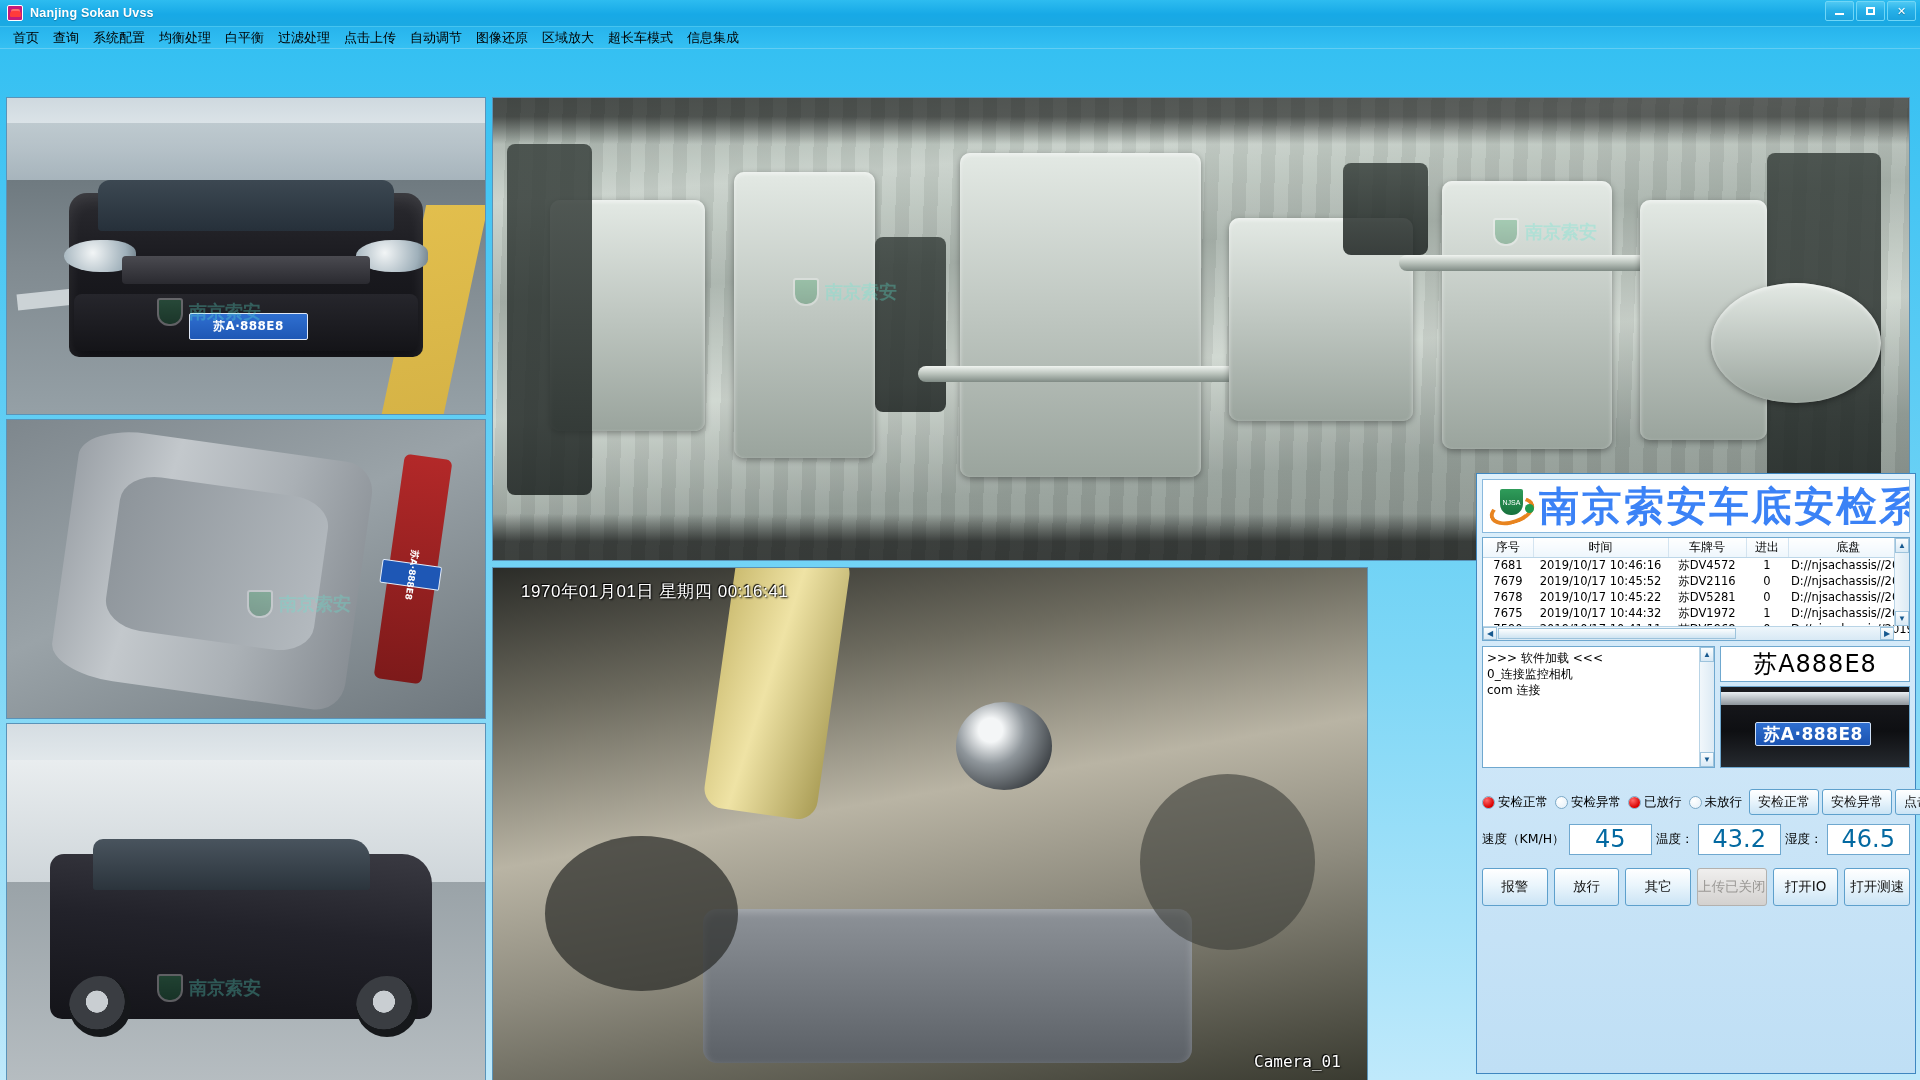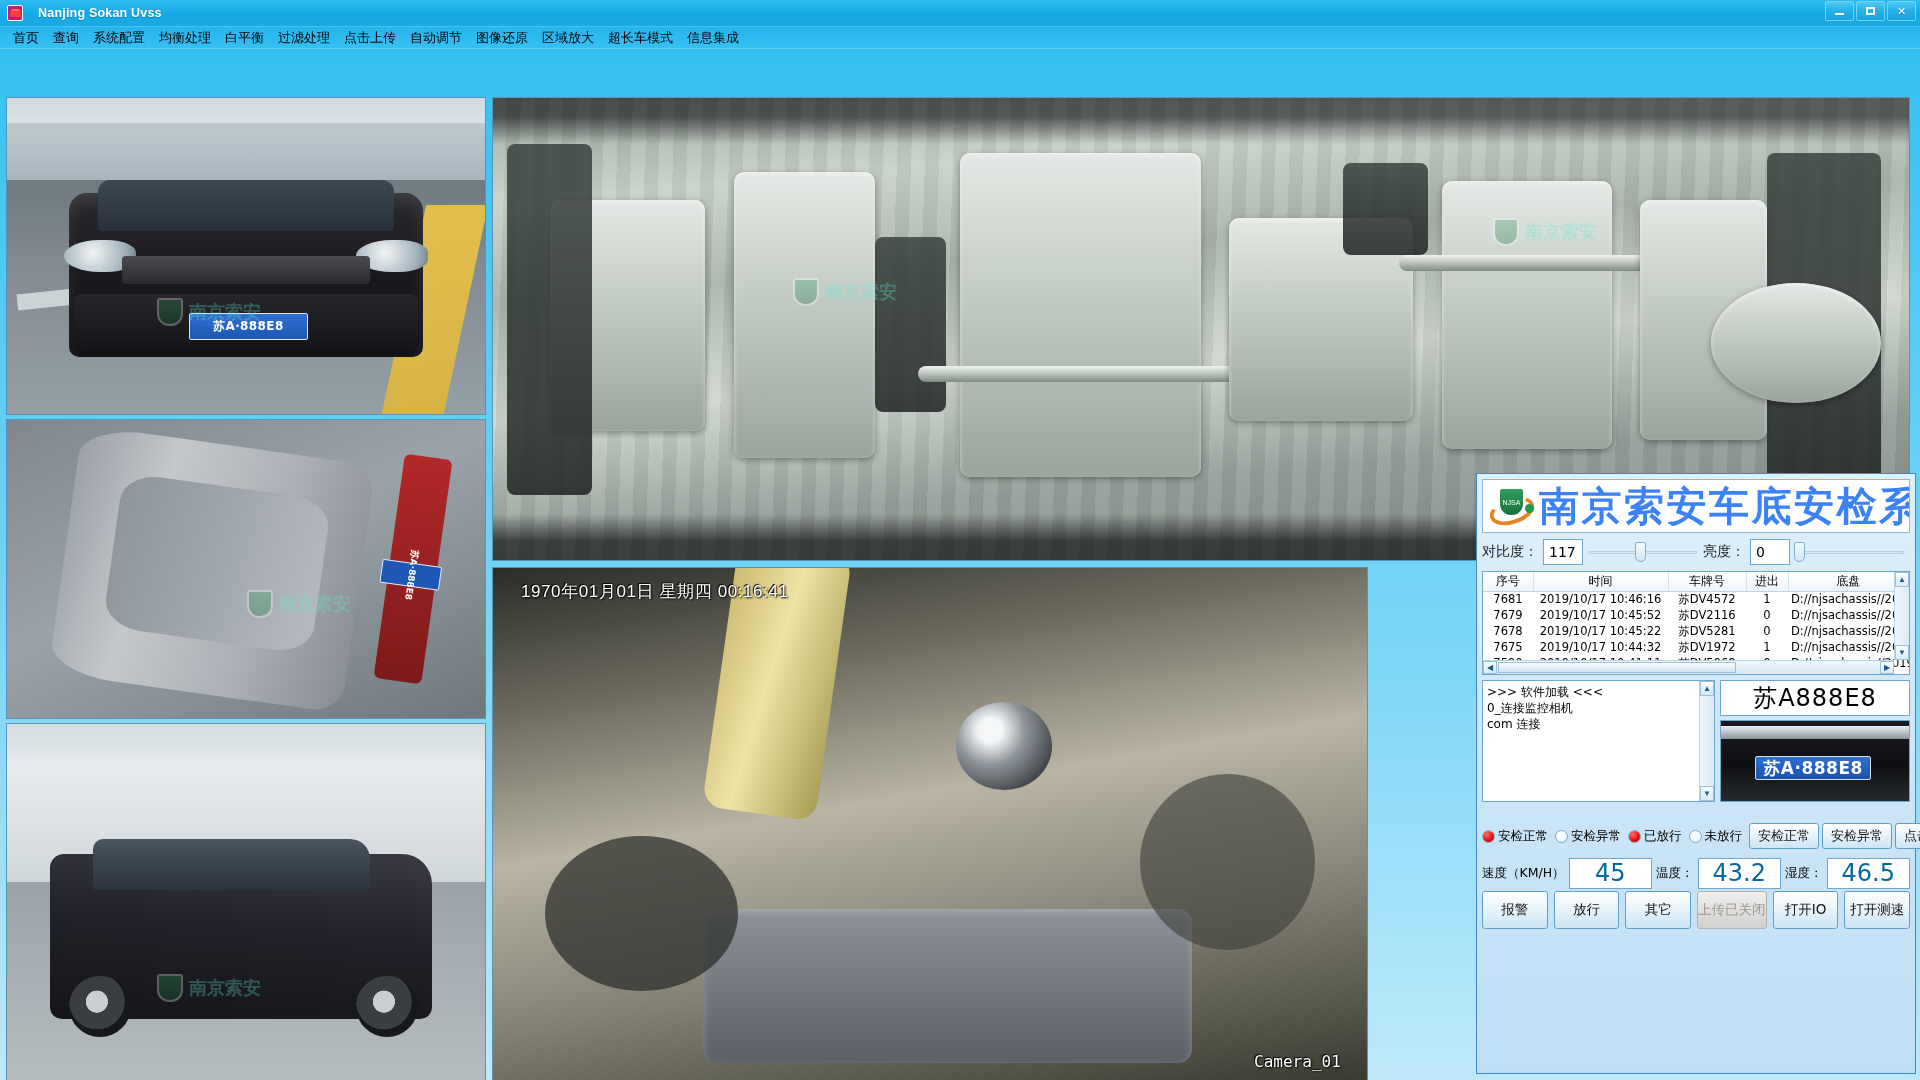--- a/index.html
+++ b/index.html
@@ -16,21 +16,20 @@
     background: linear-gradient(180deg,#1ea9e8 0%, #2ab6ef 40%, #7fd4f5 100%);
     display: flex; flex-direction: column;
   }
 
   
   #titlebar {
     height: 27px; flex: 0 0 27px;
     background: linear-gradient(180deg,#2dbcf0 0%,#17a9e6 55%,#1ba9e2 100%);
     display: flex; align-items: center; position: relative;
     border-bottom: 1px solid #46c4ef;
-    gap: 8px;
   }
   #app-icon {
     width: 16px; height: 16px; margin-left: 7px; margin-right: 7px;
     background: #c41b7a; border: 1px solid #fff; border-radius: 2px;
     position: relative; flex: 0 0 16px;
   }
   #app-icon::after {
     content: ""; position: absolute; left: 2px; top: 5px; width: 11px; height: 6px;
     background: #ff3b3b; border-radius: 3px 3px 1px 1px;
     box-shadow: 0 -3px 0 -1px #ff6b6b;
@@ -394,21 +393,21 @@
     font-family:"DejaVu Sans","Liberation Sans",sans-serif;
   }
   .sensor-box {
     background:#ffffff; border:1px solid #6fa8cf; height: 31px;
     display:flex; align-items:center; justify-content:center; flex: 1;
     font-size: 24px; color:#0369a1;
     font-family:"DejaVu Sans","Liberation Sans",sans-serif;
   }
 
   
-  #action-row { flex: 0 0 40px; margin-top: 1px; display: flex; gap: 6px; }
+  #action-row { flex: 0 0 40px; margin-top: 12px; display: flex; gap: 6px; }
   #action-row .btn { flex: 1; height: 38px; font-size: 13.5px; }
 
   .watermark {
     position: absolute; pointer-events: none; opacity: .30;
     display:flex; align-items:center; gap: 6px;
   }
   .wm-shield {
     width: 26px; height: 28px; background: linear-gradient(180deg,#2f9c5a,#18713d);
     border-radius: 3px 3px 12px 12px; border: 2px solid #ffffff;
   }
@@ -550,34 +549,20 @@
         <div id="brand-logo">
           <div class="ring"></div>
           <div class="shield">
               <span>NJSA</span>
             </div>
           <div class="dot"></div>
         </div>
         <div id="brand-title">南京索安车底安检系统</div>
       </div>
 
-      <div class="row" id="adjust-row">
-        <span class="adj-label">对比度：</span>
-        <div class="num-box">117</div>
-        <div class="slider">
-          <div class="track"></div>
-          <div class="thumb" id="contrast-thumb" style="left: calc(47% - 5px);"></div>
-        </div>
-        <span class="adj-label">亮度：</span>
-        <div class="num-box">0</div>
-        <div class="slider">
-          <div class="track"></div>
-          <div class="thumb" id="brightness-thumb" style="left: calc(2% - 2px);"></div>
-        </div>
-      </div>
 
       <div id="record-table-wrap">
         <table id="record-table">
           <thead>
             <tr>
               <th style="width:50px">序号</th>
               <th style="width:135px">时间</th>
               <th style="width:78px">车牌号</th>
               <th style="width:42px">进出</th>
               <th>底盘</th>

